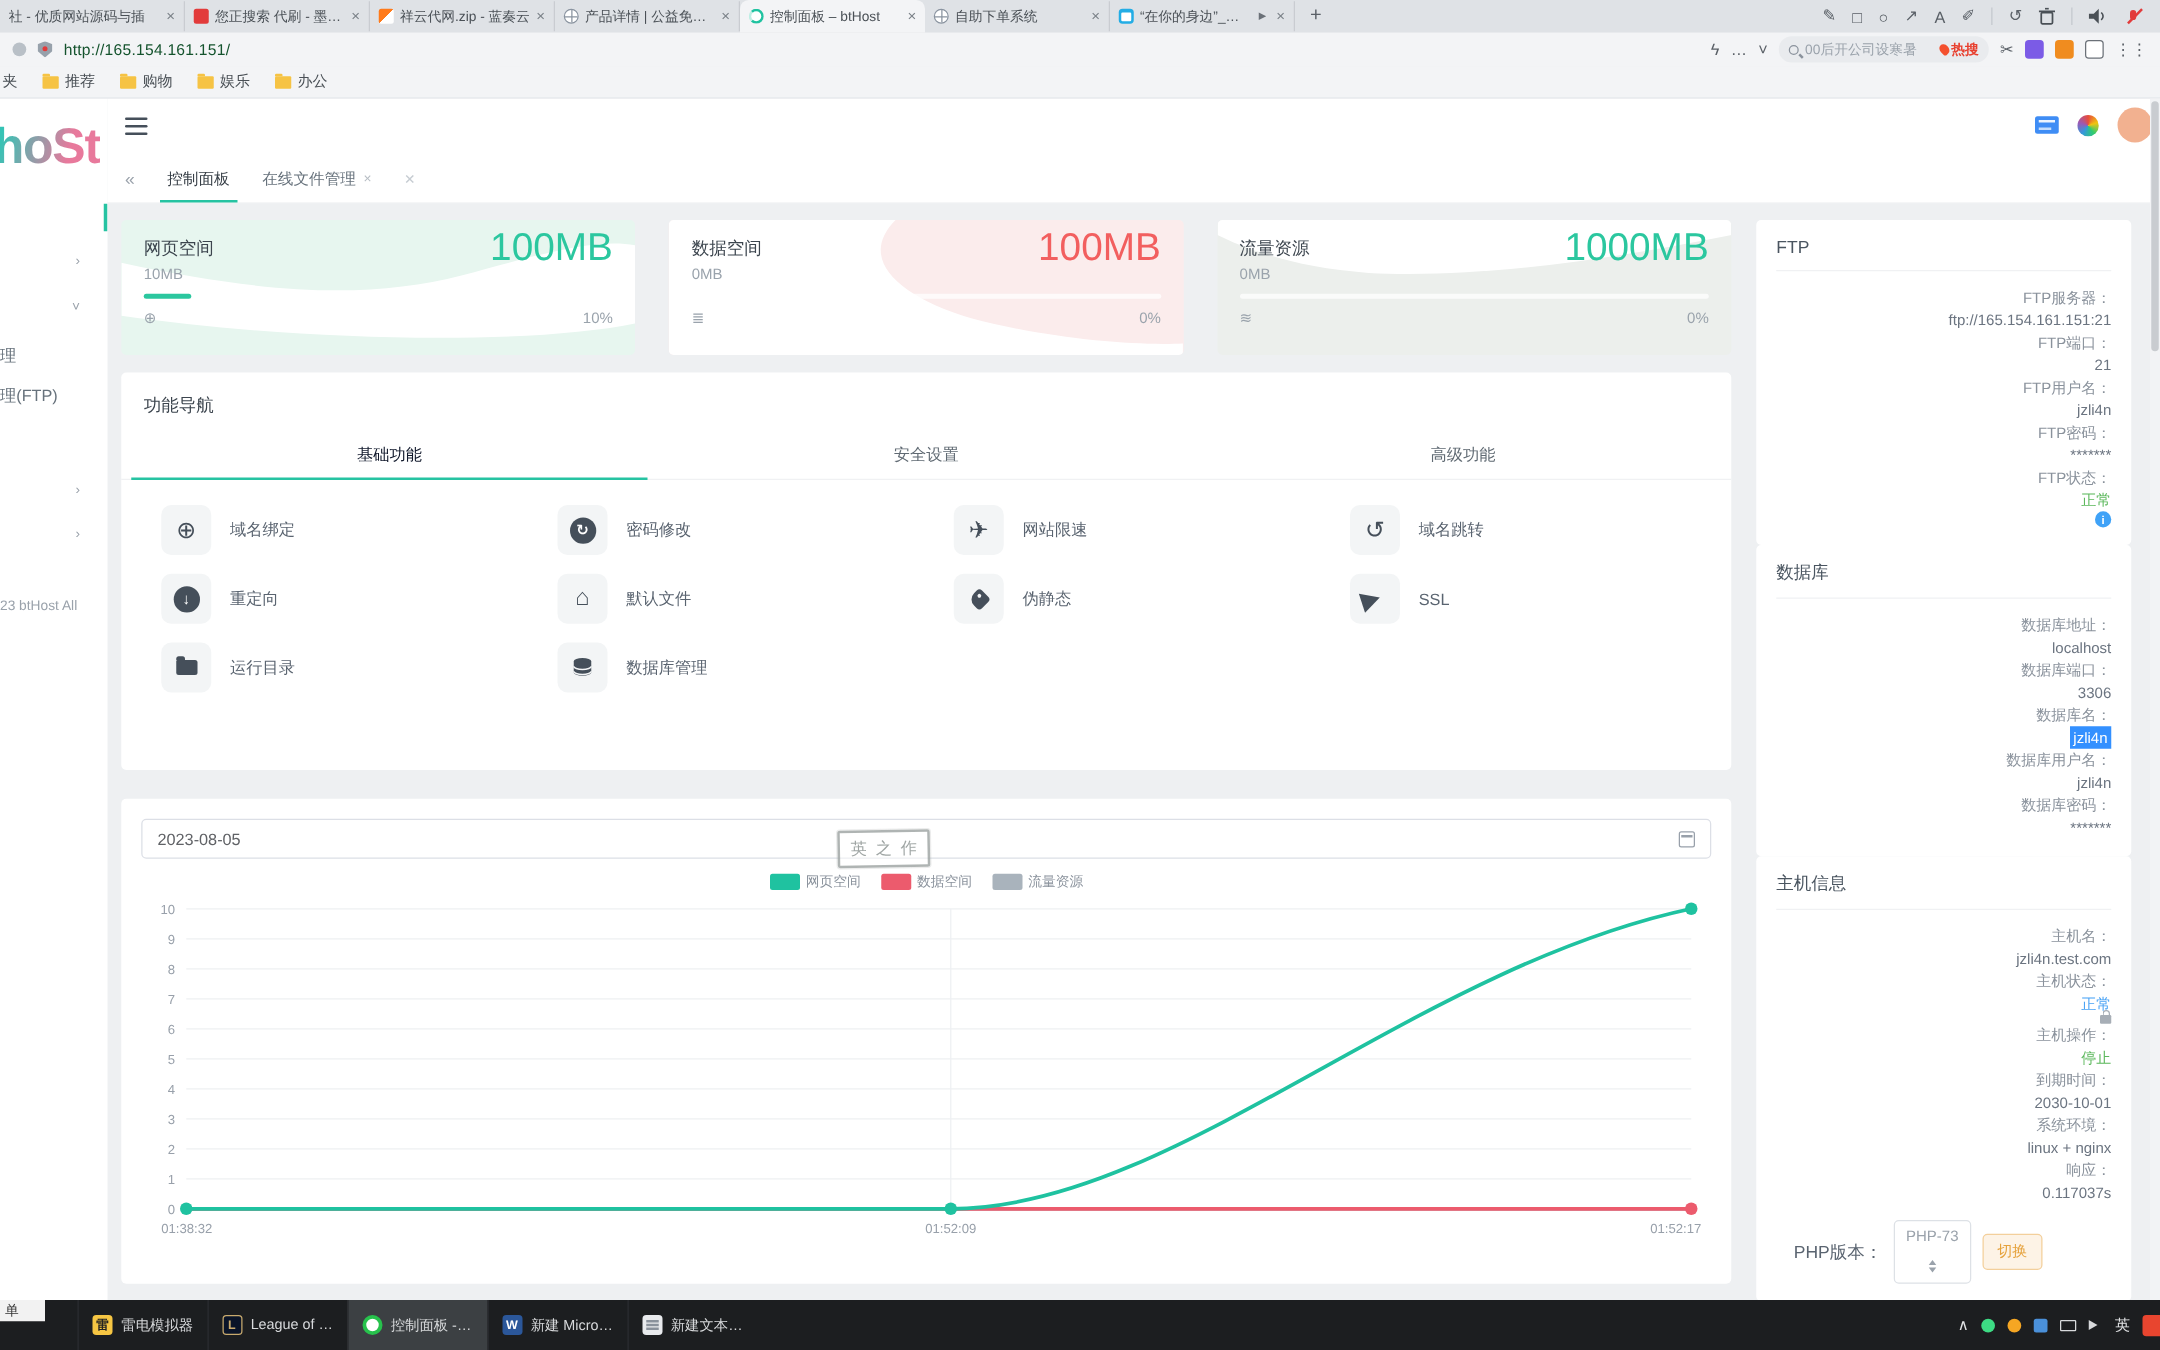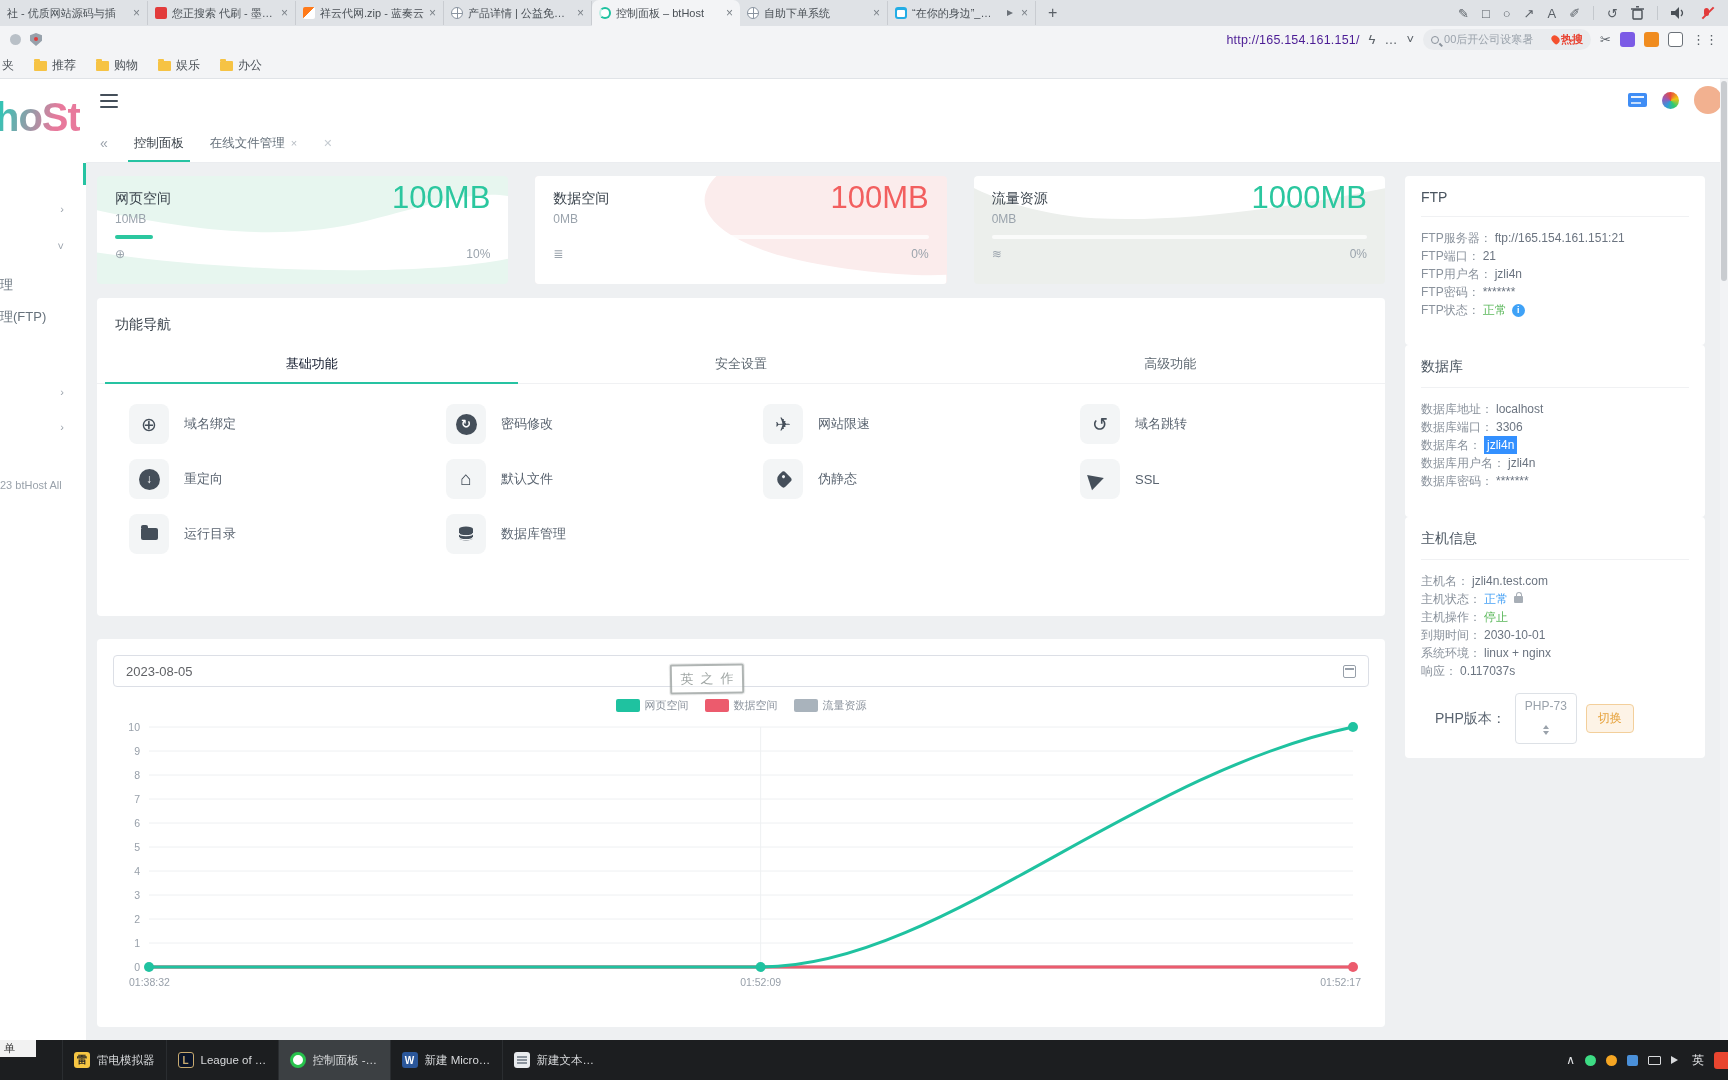--- a/index.html
+++ b/index.html
@@ -29,21 +29,21 @@
               color:#4a5056;font-size:13px;height:22px;}
   .anno-tools .sep{width:1px;height:14px;background:#c4c8cd;}
   .mic-badge{width:15px;height:15px;border-radius:50%;position:relative;}
   .mic-badge:before{content:"";position:absolute;left:5px;top:2px;width:5px;height:8px;background:#e23b3b;border-radius:3px;}
   .mic-badge:after{content:"";position:absolute;left:1px;top:6px;width:16px;height:2px;background:#e23b3b;transform:rotate(-45deg);}
 
   .toolbar{height:27px;background:#f3f4f6;display:flex;align-items:center;padding:0 10px;gap:9px;}
   .site-dot{width:11px;height:11px;border-radius:50%;background:#b9c0c7;flex:none;}
   .shield{width:12px;height:13px;background:#97a1ab;clip-path:polygon(50% 0,100% 18%,100% 60%,50% 100%,0 60%,0 18%);position:relative;flex:none;}
   .shield:before{content:"";position:absolute;left:4px;top:4px;width:4px;height:4px;background:#e23b3b;border-radius:50%;}
-  .urltext{flex:1;font-size:12.5px;color:#4c1d95;letter-spacing:.2px;text-align:right;}
+  .urltext{flex:1;font-size:12.5px;color:#14532d;letter-spacing:.2px;}
   .tool-ico{color:#5a6067;font-size:13px;flex:none;}
   .searchbox{width:168px;height:21px;background:#e9ebee;border-radius:11px;display:flex;align-items:center;
              gap:5px;padding:0 8px;flex:none;}
   .mag{width:8px;height:8px;border:1.5px solid #8a929c;border-radius:50%;position:relative;flex:none;}
   .mag:after{content:"";position:absolute;left:7px;top:7px;width:4px;height:1.5px;background:#8a929c;transform:rotate(45deg);}
   .search-text{font-size:11px;color:#9aa2ab;white-space:nowrap;overflow:hidden;flex:1;}
   .hot{display:flex;align-items:center;gap:2px;color:#e8402f;font-size:11px;font-weight:bold;flex:none;}
   .flame{width:7px;height:9px;background:#f4502e;border-radius:50% 50% 50% 2px;transform:rotate(-45deg);}
   .appico{width:15px;height:15px;border-radius:3px;flex:none;}
   .appico.purple{background:#7b5be6;}
@@ -137,21 +137,21 @@
   .cal{width:13px;height:13px;border:1.5px solid #98a0aa;border-radius:2px;position:relative;}
   .cal:before{content:"";position:absolute;top:2px;left:1px;right:1px;height:2.5px;background:#98a0aa;}
   .legend{display:flex;justify-content:center;align-items:center;gap:16px;margin:11px 0 0;font-size:11px;color:#8a929c;}
   .legend-item{display:flex;align-items:center;gap:5px;}
   .swatch{width:24px;height:13px;border-radius:2px;}
   .chart-svg text.tick{font-size:10.5px;fill:#98a0aa;font-family:"Liberation Sans",sans-serif;}
 
   
   .rpanel{background:#fff;border-radius:4px;padding:13px 16px 14px;}
   .rtitle{font-size:14px;color:#4a5560;padding-bottom:11px;border-bottom:1px solid #f0f1f3;margin-bottom:12px;}
-  .rrow{font-size:12px;line-height:18px;display:flex;align-items:center;white-space:nowrap;}
+  .rrow{font-size:12px;line-height:18px;display:flex;align-items:flex-end;white-space:nowrap;flex-direction:column;}
   .rlabel{color:#8a929c;}
   .rval{color:#6b7480;margin-left:3px;}
   .rval.green{color:var(--green);}
   .rval.blue{color:var(--blue);}
   .rval.sel{background:var(--selection);color:#fff;padding:0 3px;}
   .info-dot{width:13px;height:13px;border-radius:50%;background:#3fa2f7;color:#fff;font-size:9px;
             display:inline-flex;align-items:center;justify-content:center;margin-left:5px;font-weight:bold;}
   .lock{width:9px;height:7px;background:#a7aeb6;border-radius:1px;position:relative;margin-left:6px;display:inline-block;}
   .lock:before{content:"";position:absolute;left:1.5px;top:-4px;width:4px;height:4px;border:1.5px solid #a7aeb6;border-bottom:none;border-radius:3px 3px 0 0;}
   .php-row{display:flex;align-items:center;gap:9px;margin-top:13px;padding-left:14px;}

